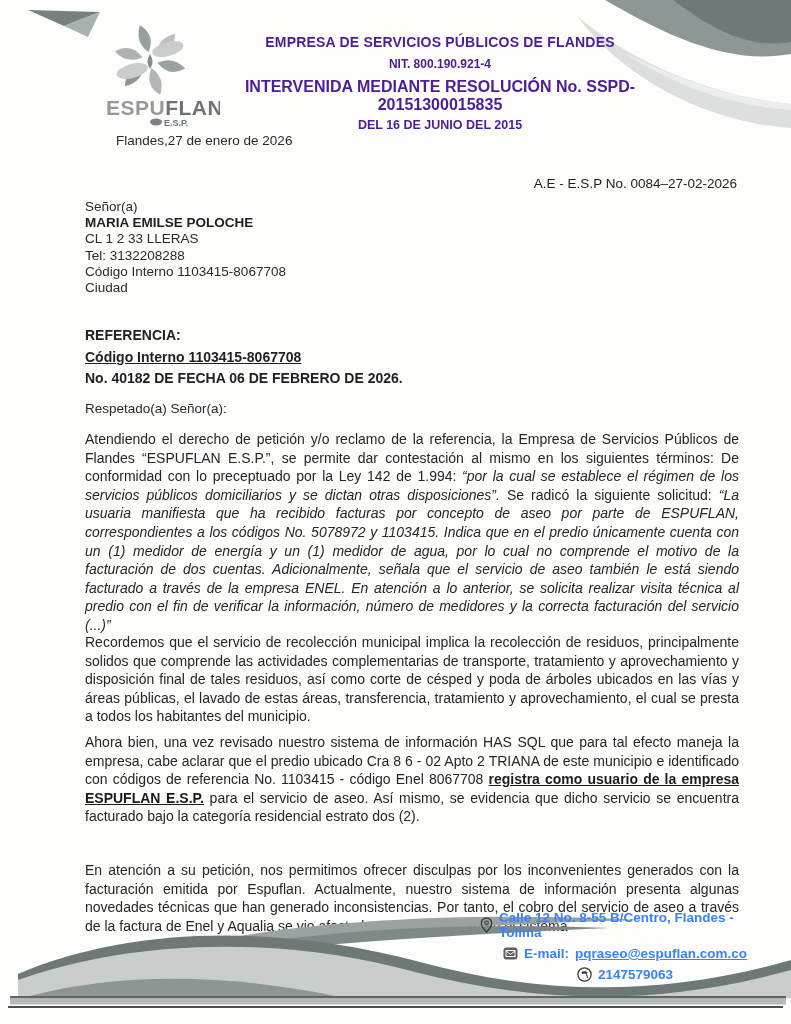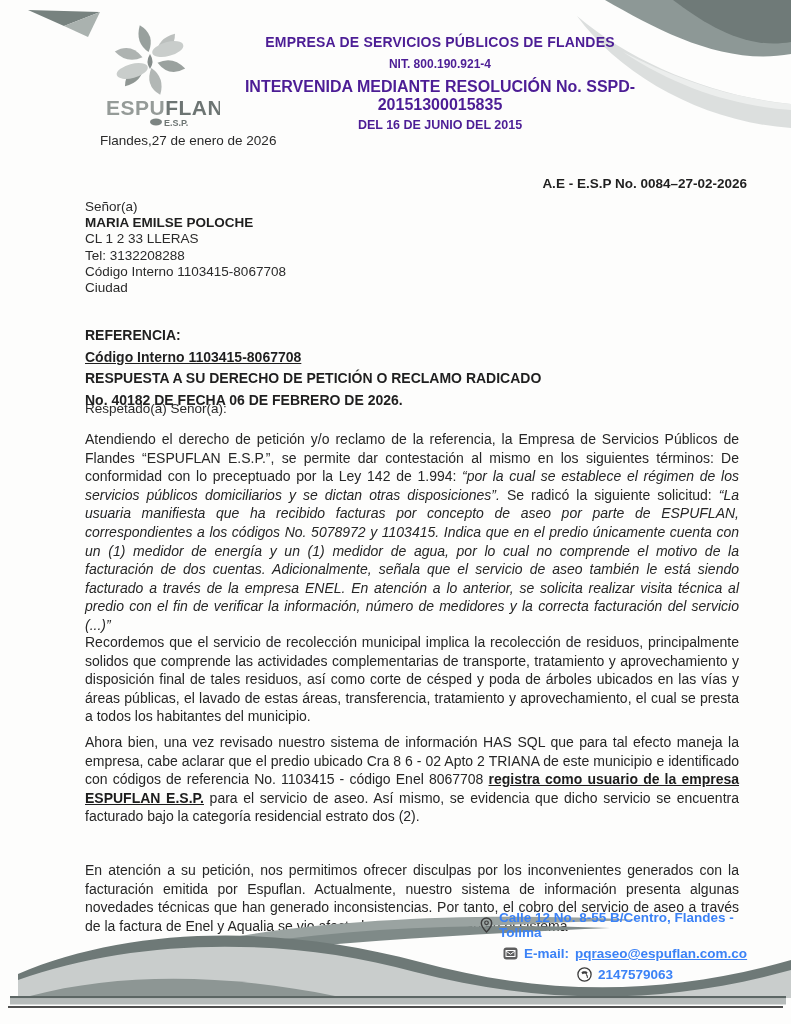--- a/index.html
+++ b/index.html
@@ -20,22 +20,22 @@
   .logo { position:absolute; left:80px; top:12px; width:140px; height:122px; }
   .header-text {
     position:absolute; left:222px; top:34px; width:436px;
     text-align:center; color:#4c1d95; font-weight:bold;
   }
   .header-text .h-line1 { font-size:14px; letter-spacing:.2px; margin-bottom:7px; }
   .header-text .h-line2 { font-size:12px; margin-bottom:7px; }
   .header-text .h-line3 { font-size:16px; margin-bottom:4px; }
   .header-text .h-line4 { font-size:12.5px; }
   
-  .date-line { position:absolute; left:100px; top:133px; font-size:13.5px; }
-  .ref-number { position:absolute; right:44px; top:176px; font-size:13.5px; font-weight:bold; color:#1f1f1f; }
+  .date-line { position:absolute; left:116px; top:133px; font-size:13.5px; }
+  .ref-number { position:absolute; right:54px; top:176px; font-size:13.5px; font-weight:normal; color:#1f1f1f; }
   .recipient { position:absolute; left:85px; top:199px; font-size:13.5px; line-height:16.2px; }
   .recipient .name { font-weight:bold; color:#1f1f1f; }
   .reference { position:absolute; left:85px; top:325px; display:flex; font-size:14px; font-weight:bold; color:#1f1f1f; line-height:21.5px;flex-direction:column; }
   .reference .ref-label { width:177px; flex:none; }
   .reference .ref-content { width:478px; }
   .ref-code { text-decoration:underline; }
   .greeting { position:absolute; left:85px; top:401px; font-size:13.5px; }
   
   .body-par {
     position:absolute; left:85px; width:654px;
@@ -121,21 +121,20 @@
     <div>CL 1 2 33 LLERAS</div>
     <div>Tel: 3132208288</div>
     <div>Código Interno 1103415-8067708</div>
     <div>Ciudad</div>
   </div>
 
   <div class="reference">
     <div class="ref-label">REFERENCIA:</div>
     <div class="ref-content">
       <div class="ref-code">Código Interno 1103415-8067708</div>
-      <div>RESPUESTA A SU DERECHO DE PETICIÓN O RECLAMO RADICADO</div>
       <div>No. 40182 DE FECHA 06 DE FEBRERO DE 2026.</div>
     </div>
   </div>
 
   <div class="greeting">Respetado(a) Señor(a):</div>
 
   <p class="body-par p1"><span>Atendiendo el derecho de petición y/o reclamo de la referencia, la Empresa de Servicios Públicos de Flandes “ESPUFLAN E.S.P.”, se permite dar contestación al mismo en los siguientes términos: De conformidad con lo preceptuado por la Ley 142 de 1.994: </span><span class="it">“por la cual se establece el régimen de los servicios públicos domiciliarios y se dictan otras disposiciones”.</span><span> Se radicó la siguiente solicitud: </span><span class="it">“La usuaria manifiesta que ha recibido facturas por concepto de aseo por parte de ESPUFLAN, correspondientes a los códigos No. 5078972 y 1103415. Indica que en el predio únicamente cuenta con un (1) medidor de energía y un (1) medidor de agua, por lo cual no comprende el motivo de la facturación de dos cuentas. Adicionalmente, señala que el servicio de aseo también le está siendo facturado a través de la empresa ENEL. En atención a lo anterior, se solicita realizar visita técnica al predio con el fin de verificar la información, número de medidores y la correcta facturación del servicio (...)”</span></p>
 
   <p class="body-par p2">Recordemos que el servicio de recolección municipal implica la recolección de residuos, principalmente solidos que comprende las actividades complementarias de transporte, tratamiento y aprovechamiento y disposición final de tales residuos, así como corte de césped y poda de árboles ubicados en las vías y áreas públicas, el lavado de estas áreas, transferencia, tratamiento y aprovechamiento, el cual se presta a todos los habitantes del municipio.</p>
 

